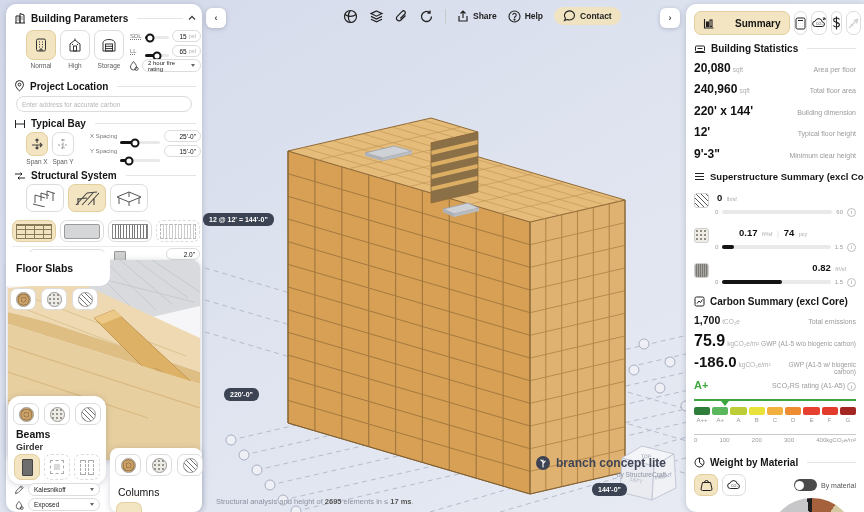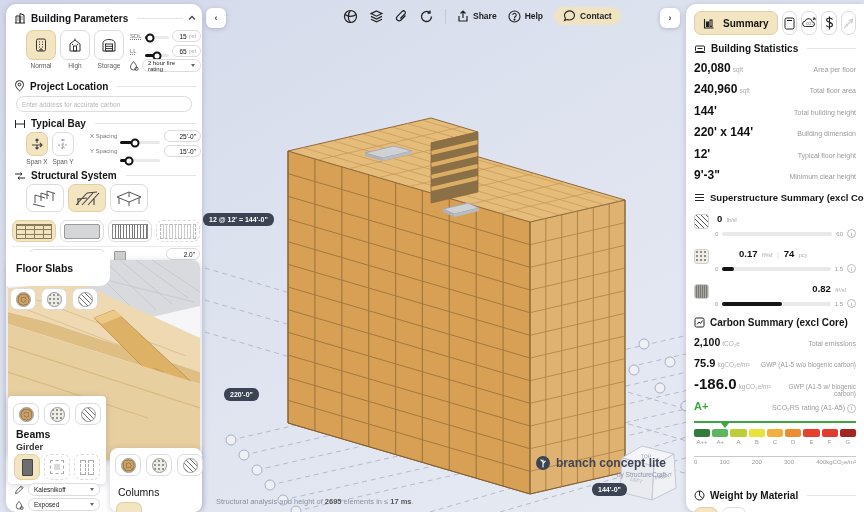--- a/index.html
+++ b/index.html
@@ -403,21 +403,21 @@
         <div class="sw sw-wood"></div>
       </div>
     <div class="matbtn">
         <div class="sw sw-dots"></div>
       </div>
     <div class="matbtn">
         <div class="sw sw-hatch"></div>
       </div>
   </div>
 
-  <div class="panel" style="left:8px;top:396px;width:98px;height:88px;border-radius:4px">
+  <div class="panel" style="left:8px;top:396px;width:98px;height:88px;border-radius:12px">
     <div class="abs" style="left:5px;top:7px;display:flex;gap:5px">
       <div class="matbtn sel">
           <div class="sw sw-wood"></div>
         </div>
       <div class="matbtn">
           <div class="sw sw-dots"></div>
         </div>
       <div class="matbtn">
           <div class="sw sw-hatch"></div>
         </div>
@@ -469,21 +469,21 @@
           <div class="sw sw-hatch"></div>
         </div>
     </div>
     <div class="abs" style="left:8px;top:38px;font-size:10.5px;font-weight:normal;color:#151515">Columns</div>
     <div class="abs btn sel" style="left:6px;top:54px;width:26px;height:10px;border-radius:7px 7px 0 0;border-bottom:none"></div>
   </div>
 
   <div class="panel rp">
 
     <div style="display:flex;gap:4px;align-items:center">
-      <div class="btn sel" style="height:24px;padding:0 8px;gap:8px;font-size:10px;font-weight:bold;color:#151515">
+      <div class="btn sel" style="height:24px;padding:0 8px;gap:20px;font-size:10px;font-weight:bold;color:#151515">
         <svg width="12" height="11" viewBox="0 0 12 11" fill="none" stroke="#222" stroke-width="1.1">
             <path d="M1.5 1v9h9"></path>
             <rect x="3.5" y="4" width="2" height="4.5" fill="#222"></rect>
             <rect x="7" y="2" width="2" height="6.5" fill="none"></rect>
           </svg>
         <span>Summary</span>
       </div>
       <div class="btn" style="width:24px;height:24px">
         <svg width="11" height="13" viewBox="0 0 11 13" fill="none" stroke="#222" stroke-width="1">
             <rect x="1" y="1" width="9" height="11" rx="1.5"></rect>
@@ -517,24 +517,20 @@
       <span>Building Statistics</span>
         <span class="ln"></span>
     </div>
     <div class="statrow">
         <span><span class="v">20,080</span><span class="u">sqft</span></span>
         <span class="l">Area per floor</span>
       </div>
     <div class="statrow">
         <span><span class="v">240,960</span><span class="u">sqft</span></span>
         <span class="l">Total floor area</span>
-      </div>
-    <div class="statrow">
-        <span><span class="v">144'</span></span>
-        <span class="l">Total building height</span>
       </div>
     <div class="statrow">
         <span><span class="v">220' x 144'</span></span>
         <span class="l">Building dimension</span>
       </div>
     <div class="statrow">
         <span><span class="v">12'</span></span>
         <span class="l">Typical floor height</span>
       </div>
     <div class="statrow">
@@ -595,25 +591,25 @@
 
     <div class="sh" style="margin-top:9px">
       <svg class="ic" width="11" height="11" viewBox="0 0 11 11" fill="none" stroke="#222" stroke-width="1">
           <rect x="1" y="1" width="9" height="9" rx="1.5"></rect>
           <path d="M3 7.5l2-2.5 1.5 1.5L8.5 3.5"></path>
         </svg>
       <span>Carbon Summary (excl Core)</span>
         <span class="ln"></span>
     </div>
     <div class="statrow">
-        <span><span class="v" style="font-size:10.5px">2,100</span><span class="u">tCO₂e</span></span>
+        <span><span class="v" style="font-size:10.5px">1,700</span><span class="u">tCO₂e</span></span>
         <span class="l">Total emissions</span>
       </div>
     <div class="statrow">
-        <span><span class="v" style="font-size:11px">75.9</span><span class="u">kgCO₂e/m²</span></span>
+        <span><span class="v" style="font-size:16px">75.9</span><span class="u">kgCO₂e/m²</span></span>
         <span class="l" style="font-size:6.5px">GWP (A1-5 w/o biogenic carbon)</span>
       </div>
     <div class="statrow">
         <span><span class="v" style="font-size:15px">-186.0</span><span class="u">kgCO₂e/m²</span></span>
         <span class="l" style="font-size:6.5px">GWP (A1-5 w/ biogenic carbon)</span>
       </div>
     <div class="statrow">
         <span class="v" style="font-size:11px;color:#3fa63f">A+</span>
         <span class="l"><span>SCO₂RS rating (A1-A5)</span> <span class="info" style="vertical-align:middle">i</span></span>
       </div>
@@ -651,21 +647,21 @@
         </div>
       </div>
     <div class="axis">
         <span>0</span>
         <span>100</span>
         <span>200</span>
         <span>300</span>
         <span>400kgCO₂e/m²</span>
       </div>
 
-    <div class="sh" style="margin-top:25px">
+    <div class="sh" style="margin-top:14px">
       <svg class="ic" width="11" height="11" viewBox="0 0 11 11" fill="none" stroke="#222" stroke-width="1">
           <circle cx="5.5" cy="5.5" r="4.5"></circle>
           <path d="M5.5 1v4.5L9 8.5"></path>
         </svg>
       <span>Weight by Material</span>
         <span class="ln"></span>
     </div>
     <div style="display:flex;align-items:center;margin-top:6px">
       <div class="btn sel" style="width:24px;height:22px">
         <svg width="13" height="12" viewBox="0 0 13 12" fill="none" stroke="#222" stroke-width="1">

